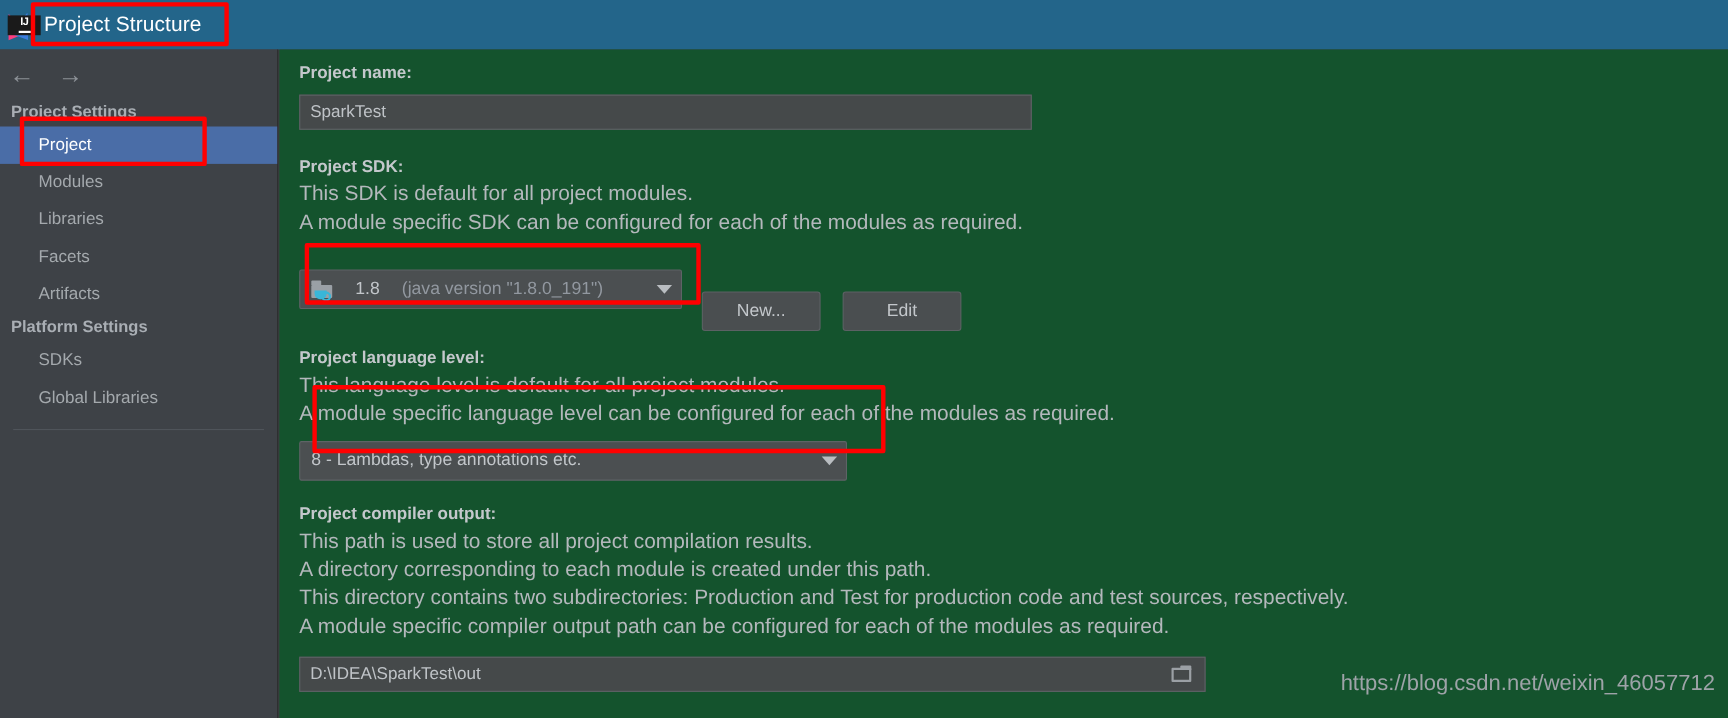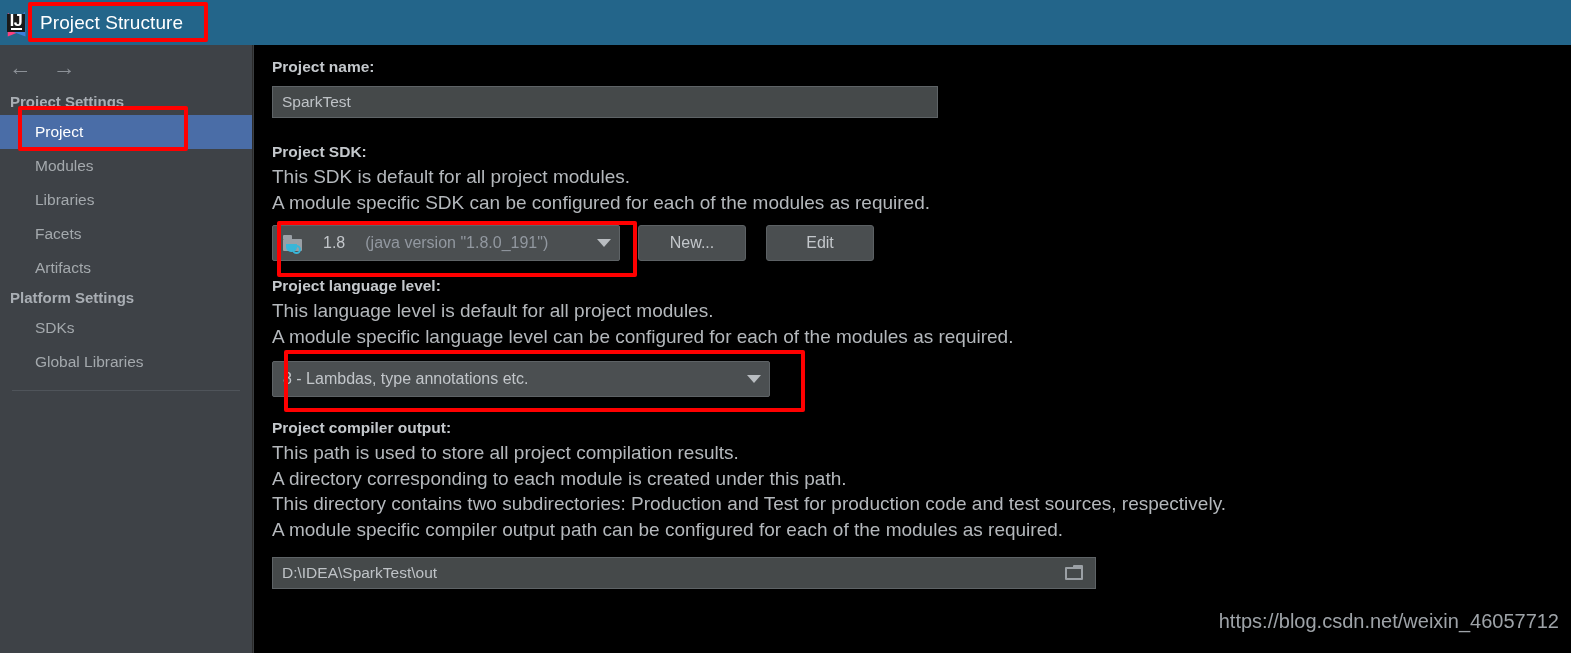--- a/index.html
+++ b/index.html
@@ -46,24 +46,24 @@
   .ij-logo .tri-blue {
     position: absolute; right: -1px; top: 1px;
     width: 0; height: 0;
     border-left: 9px solid transparent;
     border-right: 9px solid transparent;
     border-bottom: 23px solid #3b7ddd;
     transform: rotate(20deg);
   }
   .ij-logo .sq {
     position: absolute; left: 4px; top: 4px;
-    width: 18px; height: 18px;
+    width: 30px; height: 18px;
     background: #1a1a1a;
     color: #fff;
-    font-size: 16px;
+    font-size: 10px;
     font-weight: bold;
     line-height: 13px;
     text-align: center;
     letter-spacing: -0.5px;
     font-family: "Liberation Sans", sans-serif;
   }
   .ij-logo .sq .bar {
     display: block;
     width: 11px; height: 2px;
     background: #fff;
@@ -128,21 +128,21 @@
     background: #4f545a;
     margin: 11px 12px 12px 12px;
   }
 
   
   .main {
     position: absolute;
     left: 254px; top: 45px;
     width: 1317px;
     height: 608px;
-    background: #000000;
+    background: #14532d;
     padding: 9px 0 0 18px;
   }
   .field-label {
     color: #c4c8cc;
     font-size: 15.5px;
     font-weight: bold;
     line-height: 25px;
     white-space: nowrap;
   }
   .field-desc {
@@ -204,20 +204,21 @@
     min-width: 108px;
     background: #4a4e50;
     border: 1px solid #5c6164;
     border-radius: 3px;
     color: #c3c7cb;
     font-size: 16px;
     display: inline-flex;
     align-items: center;
     justify-content: center;
     font-family: "Liberation Sans", sans-serif;
+    margin-top: 40px;
   }
   .btn-new { margin-left: 18px; }
   .btn-edit { margin-left: 20px; }
 
   .lang-combo { width: 498px; margin-top: 12px; }
 
   
   .folder-java {
     position: relative;
     width: 19px; height: 16px;

